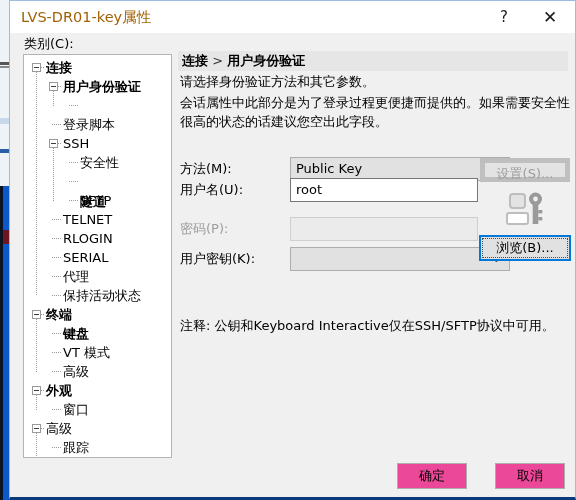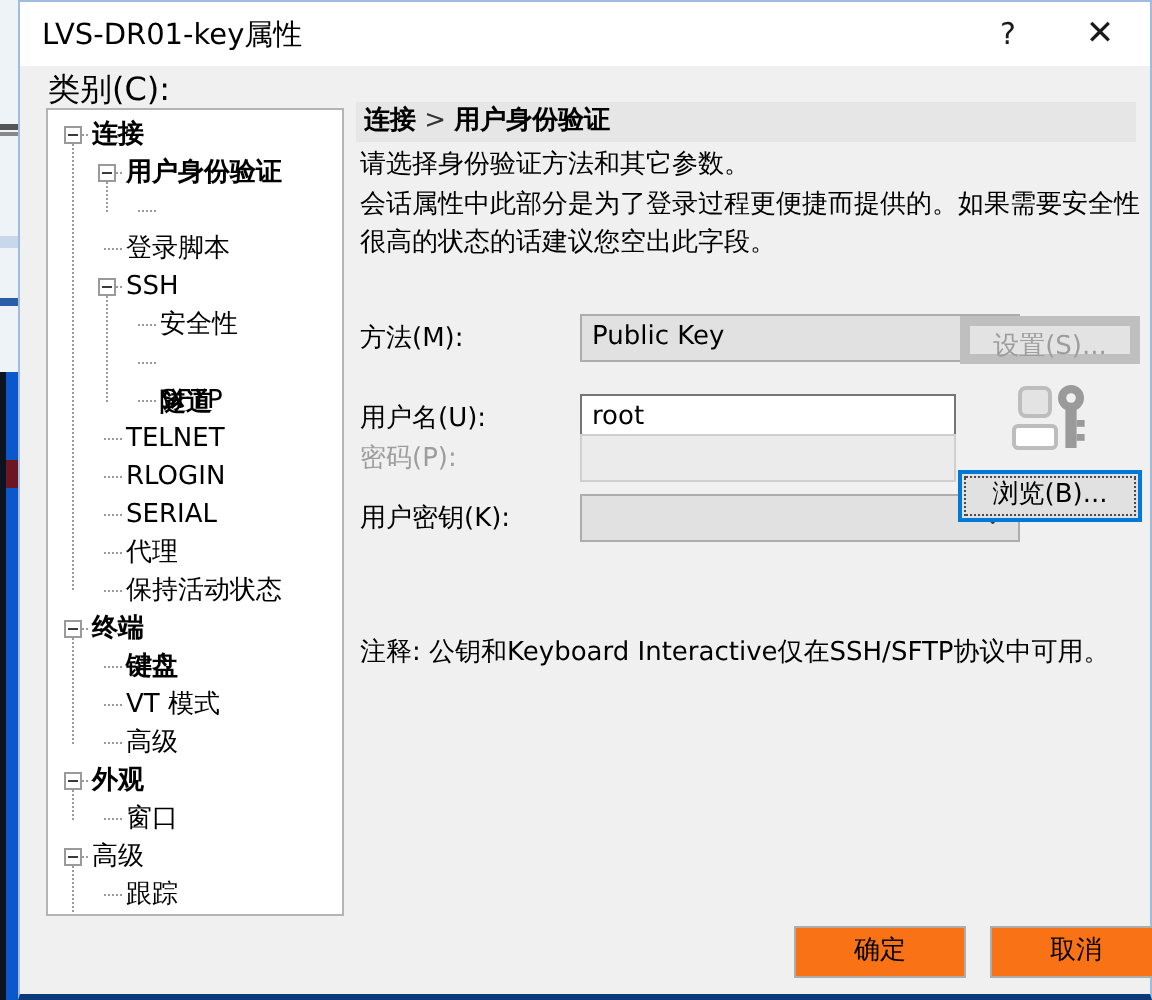--- a/index.html
+++ b/index.html
@@ -59,21 +59,21 @@
     width: 565px;
     height: 32px;
     background: #ffffff;
     box-sizing: border-box;
   }
   #title-text {
     position: absolute;
     left: 11px;
     top: 7px;
     font-size: 14.5px;
-    color: #000000;
+    color: #a16207;
     white-space: nowrap;
   }
   .tb-btn {
     position: absolute;
     top: 0;
     width: 46px;
     height: 31px;
     background: #ffffff;
     cursor: default;
   }
@@ -87,21 +87,21 @@
     font-size: 15px;
     color: #1a1a1a;
   }
   #close-btn .tb-glyph { font-size: 17px; font-weight: 300; }
 
   
   #cat-label {
     position: absolute;
     left: 14px;
     top: 34px;
-    font-size: 16px;
+    font-size: 13px;
     color: #000;
   }
 
   
   #tree-panel {
     position: absolute;
     left: 13px;
     top: 53px;
     width: 149px;
     height: 404px;
@@ -288,23 +288,23 @@
     top: 272px;
     font-size: 13px;
     color: #000;
     white-space: nowrap;
   }
 
   
   .bbtn {
     position: absolute;
     top: 462px;
-    width: 86px;
+    width: 70px;
     height: 26px;
-    background: #f97316;
+    background: #ec4899;
     border: 1px solid #adadad;
     box-sizing: border-box;
     font-size: 13px;
     color: #000;
     text-align: center;
     line-height: 24px;
   }
   #ok-btn { left: 387px; }
   #cancel-btn { left: 485px; }
 </style>
@@ -406,21 +406,21 @@
       <div id="desc2">会话属性中此部分是为了登录过程更便捷而提供的。如果需要安全性很高的状态的话建议您空出此字段。</div>
 
       <div class="frow" style="top:112px; width:390px;">
         <div class="flabel">方法(M):</div>
         <div class="fselect">
           <span>Public Key</span>
           <span class="chev">⌄</span>
         </div>
       </div>
 
-      <div class="frow" style="top:152px; width:390px;text-decoration:underline;">
+      <div class="frow" style="top:133px; width:390px;text-decoration:underline;">
         <div class="flabel">用户名(U):</div>
         <div class="finput">root</div>
       </div>
 
       <div class="frow" style="top:172px; width:390px;">
         <div class="flabel disabled">密码(P):</div>
         <div class="finput disabled"></div>
       </div>
 
       <div class="frow" style="top:202px; width:390px;">

